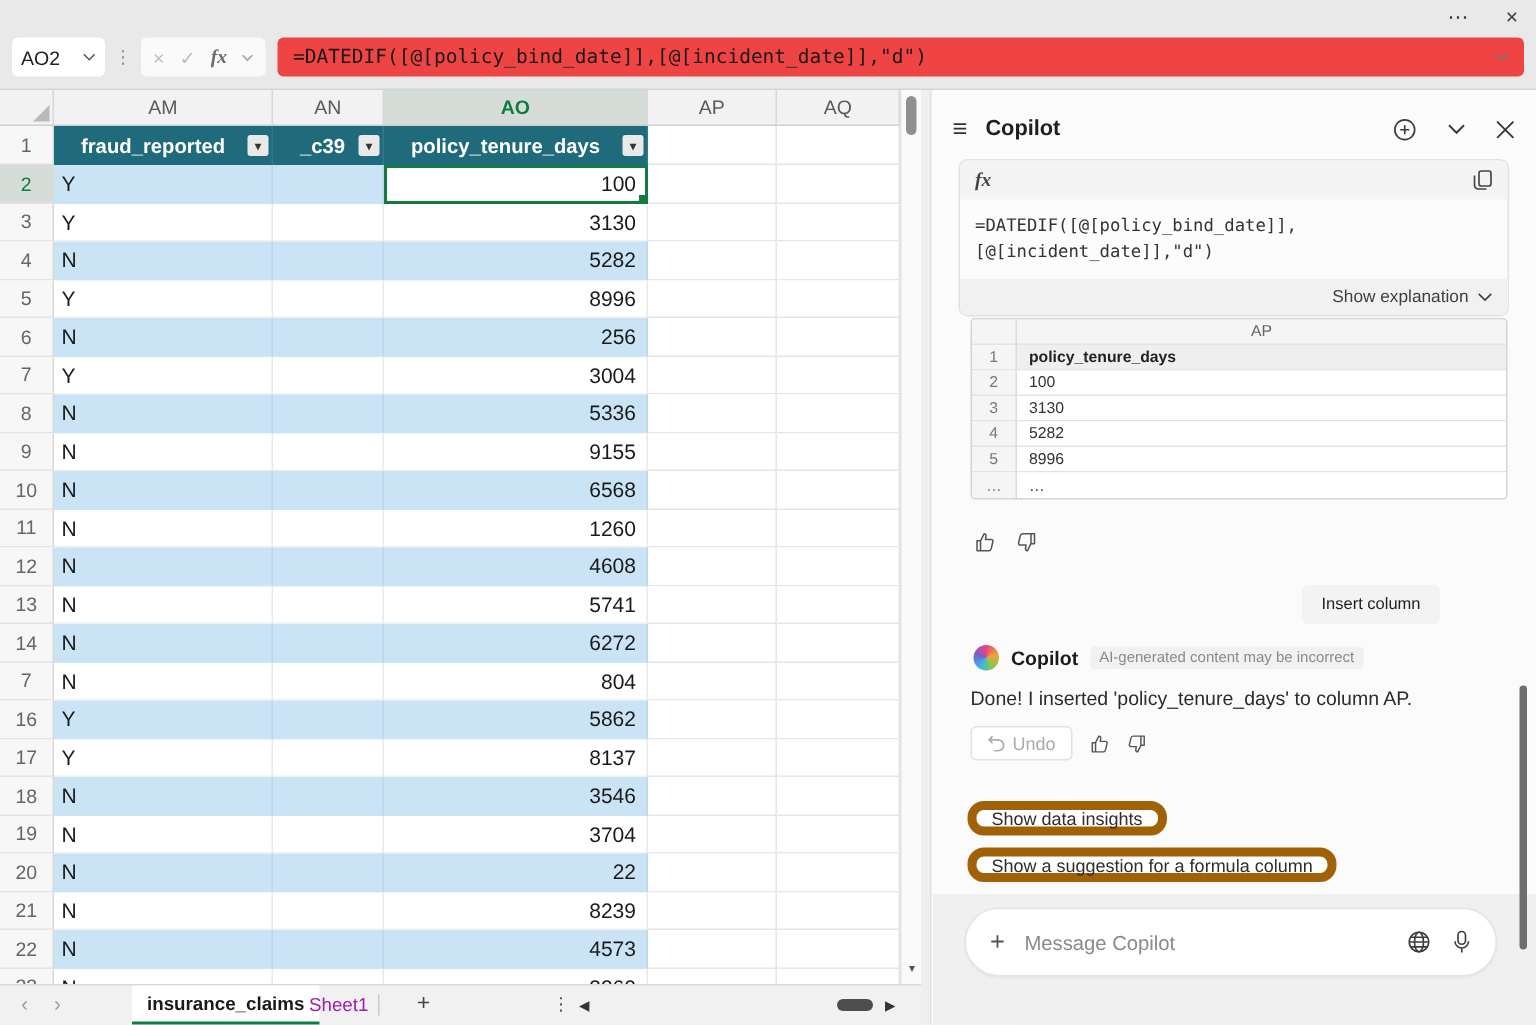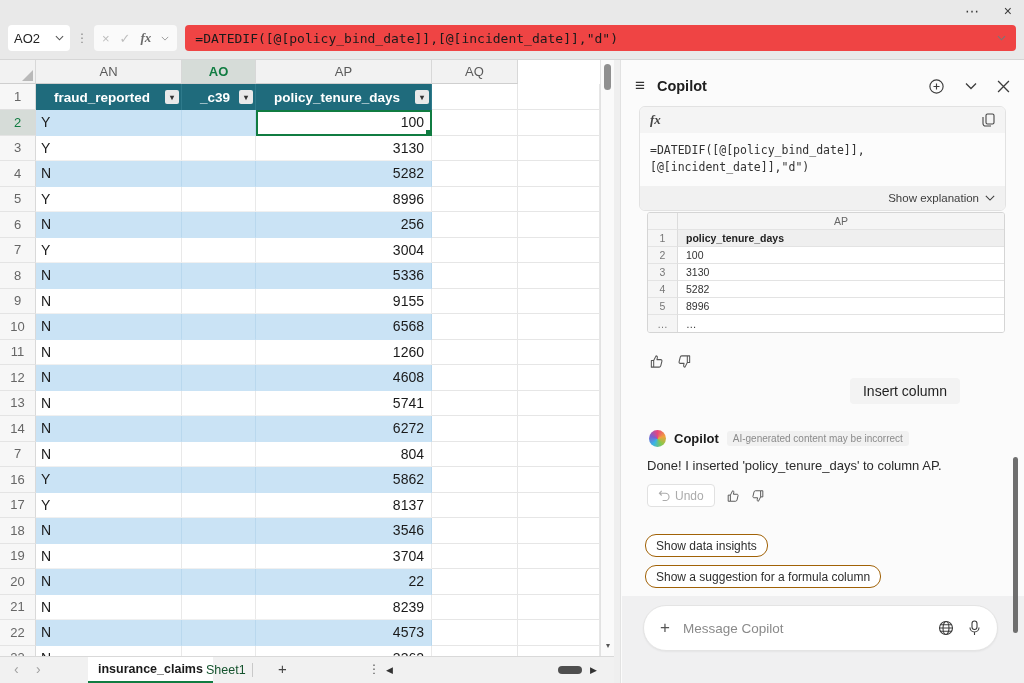--- a/index.html
+++ b/index.html
@@ -53,21 +53,21 @@
   
   #vscroll { position:absolute; left:600px; top:60px; width:14px; height:596px; background:#FAFAFA; border-left:1px solid #E2E2E2; }
   #vthumb { position:absolute; left:3px; top:4px; width:7px; height:26px; background:#8F8F8F; border-radius:4px; }
   #vdown { position:absolute; left:0; bottom:6px; width:14px; text-align:center; font-size:8px; color:#555; }
 
   
   #tabbar { position:absolute; left:0; top:656px; width:614px; height:27px; background:#F1F1F1; border-top:1px solid #D9D9D9; }
   .tabnav { position:absolute; top:4px; font-size:14px; color:#A0A0A0; }
   #tabprev { left:14px; } #tabnext { left:36px; }
   #activetab { position:absolute; left:88px; top:0; height:26px; background:#fff; border-bottom:2px solid #107C41; display:flex; align-items:center; padding:0 10px; font-size:12.5px; font-weight:bold; color:#1A1A1A; }
-  #sheet1tab { position:absolute; left:198px; top:0; height:26px; display:flex; align-items:center; padding:0 8px; font-size:12.5px; color:#14532d; }
+  #sheet1tab { position:absolute; left:198px; top:0; height:26px; display:flex; align-items:center; padding:0 8px; font-size:12.5px; color:#a21caf; }
   #tabdivider { position:absolute; left:252px; top:6px; width:1px; height:14px; background:#C9C9C9; }
   #addsheet { position:absolute; left:278px; top:3px; font-size:15px; color:#444; }
   #tabmore { position:absolute; left:368px; top:5px; font-size:12px; color:#555; }
   #hleft { position:absolute; left:386px; top:8px; font-size:9px; color:#333; }
   #htrack { position:absolute; left:400px; top:7px; width:186px; height:12px; }
   #hthumb { position:absolute; right:4px; top:2px; width:24px; height:8px; background:#4E4E4E; border-radius:4px; }
   #hright { position:absolute; left:590px; top:8px; font-size:9px; color:#333; }
 
   
   #panel { position:absolute; left:620px; top:60px; width:404px; height:623px; background:#FBFBFB; border-left:1px solid #E2E2E2; }
@@ -87,35 +87,35 @@
   .prow { display:grid; grid-template-columns:30px 1fr; height:17px; }
   .prow .pn { background:#F5F5F5; border-right:1px solid #DCDCDC; border-bottom:1px solid #E3E3E3; color:#777; display:flex; align-items:center; justify-content:center; }
   .prow .pv { border-bottom:1px solid #E3E3E3; display:flex; align-items:center; padding:0 8px; color:#333; background:#fff; }
   .prow.phd .pv { justify-content:center; color:#666; background:#F5F5F5; }
   .prow.phead .pv { font-weight:bold; background:#EFEFEF; color:#222; }
   .prow:last-child .pn, .prow:last-child .pv { border-bottom:none; }
 
   #thumbs1 { position:absolute; left:28px; top:294px; display:flex; gap:13px; color:#555; }
   .iconbtn { cursor:pointer; }
 
-  #insertbtn { position:absolute; right:64px; top:318px; height:26px; background:#F3F3F3; border-radius:4px; display:flex; align-items:center; padding:0 13px; font-size:14px; color:#1F1F1F; cursor:pointer; }
+  #insertbtn { position:absolute; right:64px; top:330px; height:26px; background:#F3F3F3; border-radius:4px; display:flex; align-items:center; padding:0 13px; font-size:11px; color:#1F1F1F; cursor:pointer; }
 
   #attribution { position:absolute; left:28px; top:370px; display:flex; align-items:center; gap:8px; }
   #clogo { width:17px; height:17px; border-radius:50%; background:conic-gradient(#E8467C,#F2A03D,#86C94C,#37B5E8,#7A5FD0,#E8467C); }
   #cname { font-size:13px; font-weight:bold; color:#1A1A1A; }
   #cbadge { background:#F1F1F1; border-radius:3px; padding:2px 6px; font-size:10px; color:#8A8A8A; }
 
   #cmsg { position:absolute; left:26px; top:398px; font-size:13px; color:#2B2B2B; }
 
   #undorow { position:absolute; left:26px; top:424px; display:flex; align-items:center; gap:11px; }
   #undobtn { height:23px; border:1px solid #E1E1E1; border-radius:4px; background:#fff; display:flex; align-items:center; gap:5px; padding:0 10px; font-size:12px; color:#ABABAB; cursor:pointer; }
   #undorow .thumb { color:#555; }
 
   #chips { position:absolute; left:24px; top:474px; width:336px; display:flex; flex-wrap:wrap; gap:8px 9px; align-items:center; }
-  .chip { height:23px; border:1px solid #a16207; border-radius:11px; background:#fff; display:flex; align-items:center; padding:0 10px; font-size:12px; color:#2E2E2E; cursor:pointer; white-space:nowrap; }
+  .chip { height:23px; border:6px solid #a16207; border-radius:11px; background:#fff; display:flex; align-items:center; padding:0 10px; font-size:12px; color:#2E2E2E; cursor:pointer; white-space:nowrap; }
   #refreshbtn { color:#555; margin-left:3px; }
 
   #inputstrip { position:absolute; left:1px; right:0; top:536px; bottom:0; background:#F0F0F1; }
   #msginput { position:absolute; left:22px; right:26px; top:545px; height:46px; background:#fff; border:1px solid #E4E4E4; border-radius:23px; box-shadow:0 1px 2px rgba(0,0,0,0.05); display:flex; align-items:center; padding:0 16px; }
   #plusicon { font-size:17px; color:#555; }
   #msgplaceholder { margin-left:13px; font-size:13.5px; color:#8A8A8A; }
   #inputicons { margin-left:auto; display:flex; align-items:center; gap:14px; color:#3C3C3C; }
 
   #pscroll { position:absolute; right:6px; top:397px; width:5px; height:176px; background:#6F6F6F; border-radius:3px; }
 </style>
@@ -154,20 +154,21 @@
             <path d="M1 1l4 4 4-4" fill="none" stroke="currentColor" stroke-width="1.2"></path>
           </svg>
       </span>
     </div>
   </div>
 </div>
 
 <div id="grid">
   <div class="hdrrow">
     <div class="hcell" id="cornercell"></div>
+    <div class="hcell">AM</div>
     <div class="hcell">AN</div>
     <div class="hcell selcol">AO</div>
     <div class="hcell">AP</div>
     <div class="hcell">AQ</div>
   </div>
 
   <div class="theadrow">
     <div class="thead-rn">1</div>
     <div class="thcell">
       <span>fraud_reported</span>

